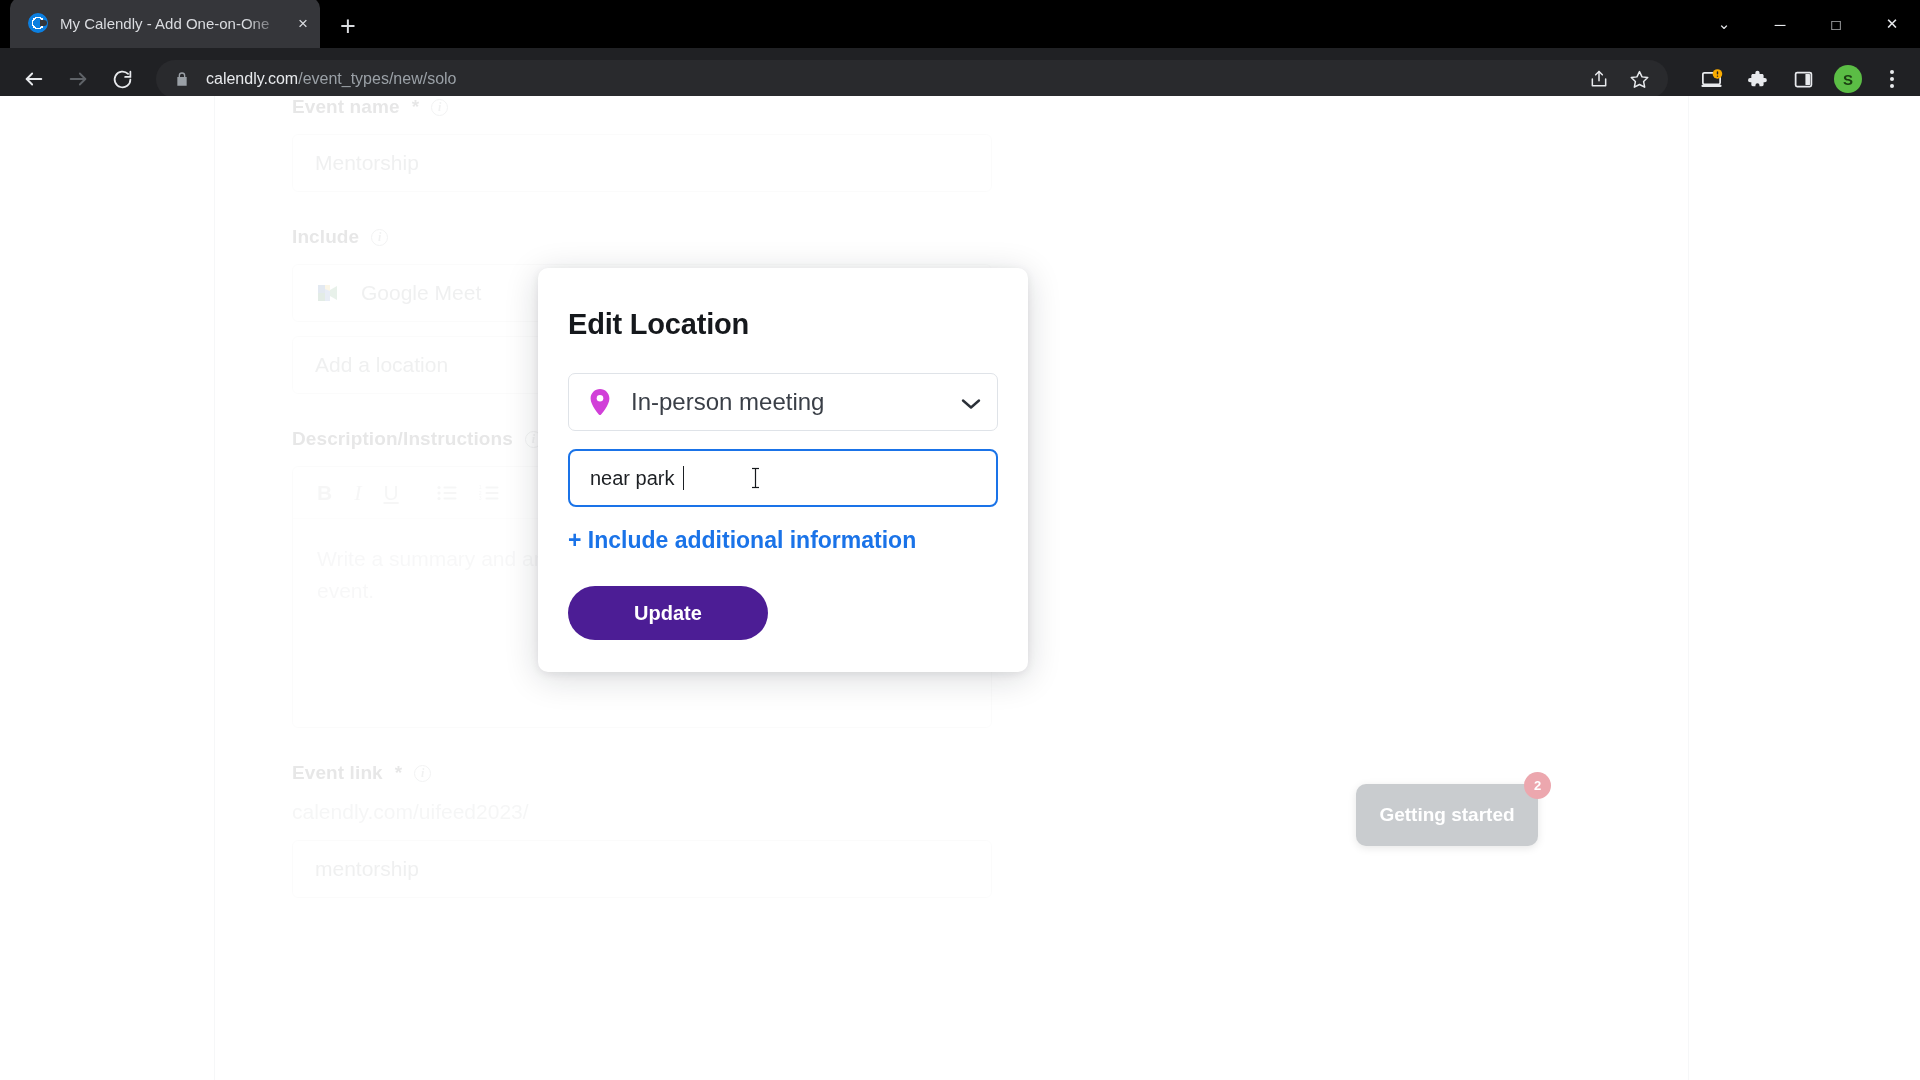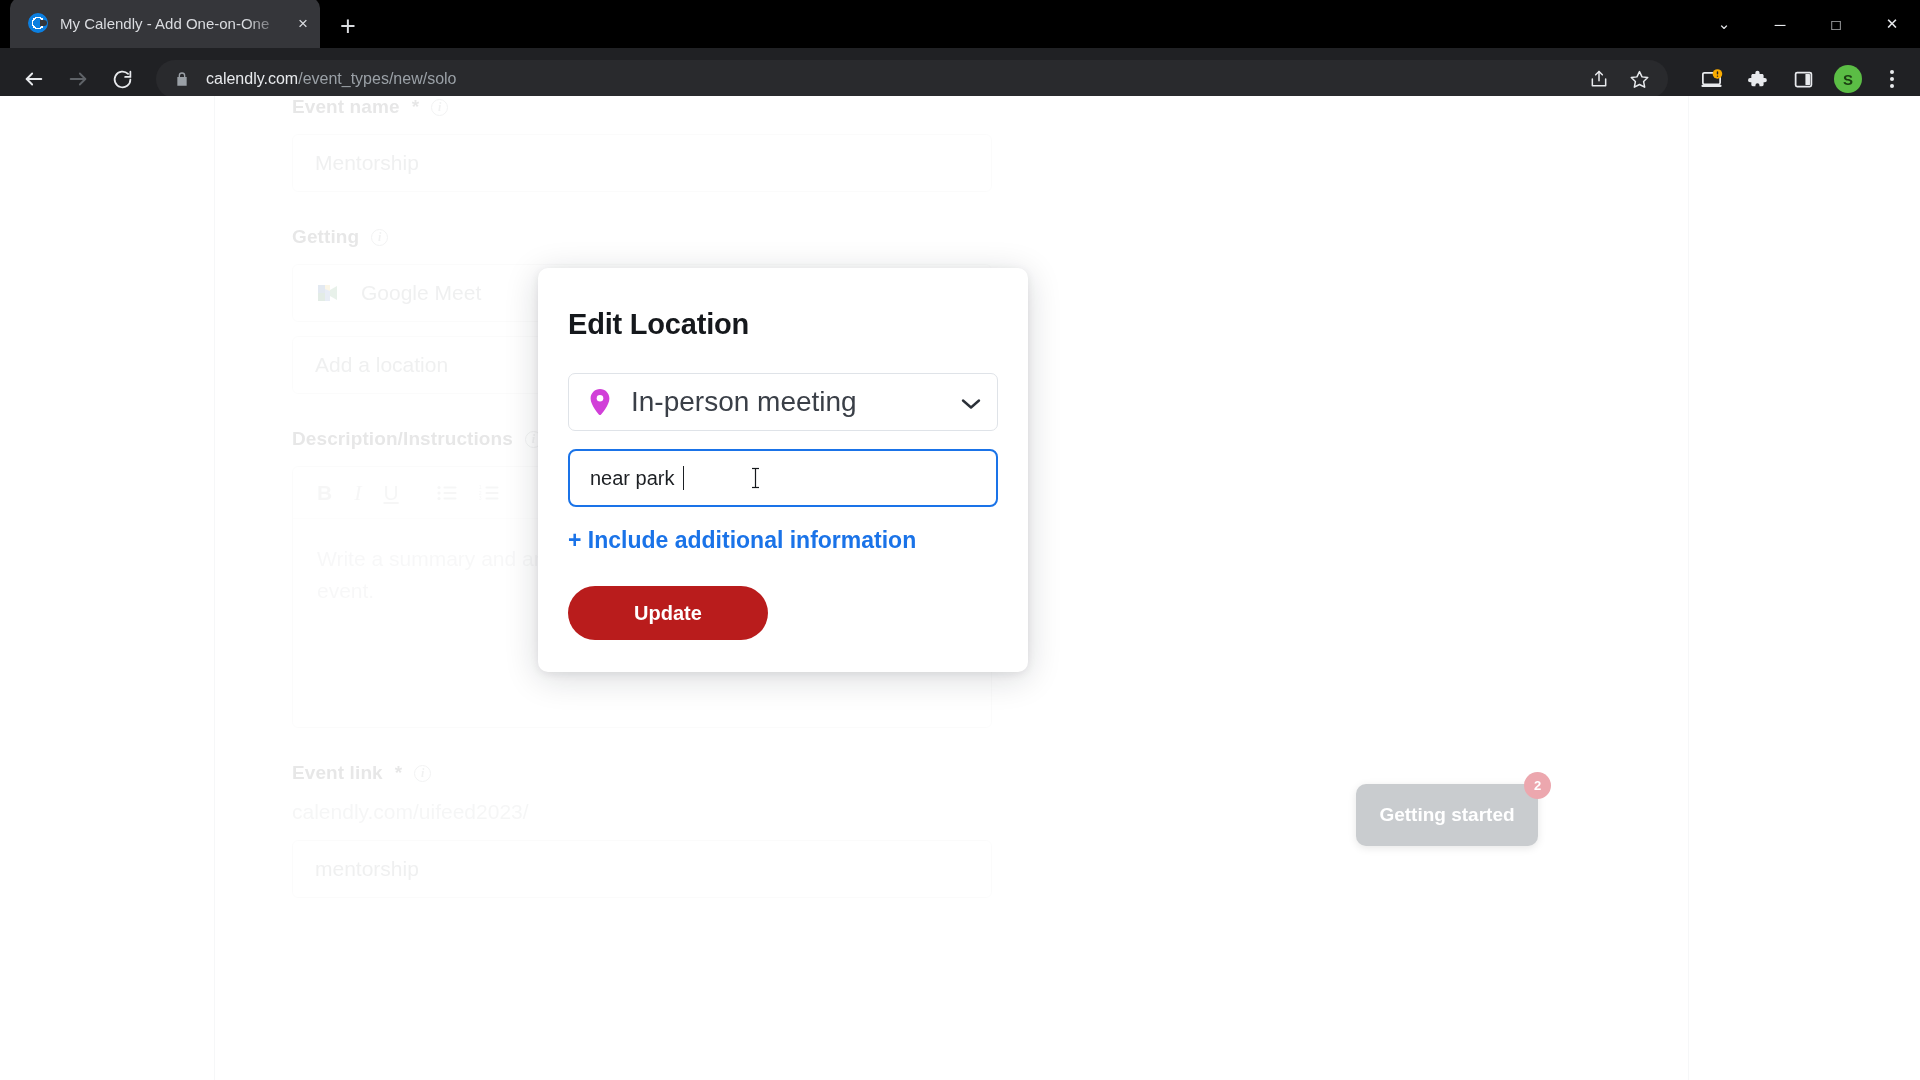--- a/index.html
+++ b/index.html
@@ -130,42 +130,42 @@
   }
   .modal-title {
     font-size: 29px; font-weight: 700; color: #15181c; letter-spacing: -.2px;
     margin-bottom: 32px;
   }
   .select {
     height: 58px; border: 1px solid #dfe3e8; border-radius: 7px;
     display: flex; align-items: center; padding: 0 16px 0 20px; gap: 20px; cursor: pointer;
   }
   .pin { width: 22px; height: 28px; flex: 0 0 auto; }
-  .select-val { flex: 1; font-size: 28px; color: #3a3f47; }
+  .select-val { flex: 1; font-size: 24px; color: #3a3f47; }
   .chev { width: 20px; height: 12px; flex: 0 0 auto; }
   .input-wrap {
     margin-top: 18px; height: 58px; border: 2px solid #1a73e8; border-radius: 8px;
     display: flex; align-items: center; padding: 0 20px; position: relative; background:#fff;gap:7px;
   }
   .input-val { font-size: 20px; color: #1d2024; }
   .caret { width: 1.5px; height: 24px; background: #1d2024; margin-left: 1px; }
   .ibeam {
     position: absolute; left: 181px; top: 50%; transform: translateY(-50%);
     width: 9px; height: 22px; color:#15181c;
   }
   .addlink {
     margin-top: 20px; font-size: 23px; color: #1a73e8; font-weight: 600; cursor: pointer;
   }
   .actions { margin-top: 32px; display: flex; gap: 30px; }
   .btn {
     height: 54px; border-radius: 27px; font-size: 20px; cursor: pointer;
     display: flex; align-items: center; justify-content: center;
   }
   .btn-cancel { width: 200px; border: 1px solid #3a3f47; background: #fff; color: #3a3f47; }
-  .btn-update { width: 200px; background: #b91c1c; color: #fff; font-weight: 700; border: none; }
+  .btn-update { width: 200px; background: #4c1d95; color: #fff; font-weight: 700; border: none; }
 
   
   .gs-wrap { position: absolute; left: 1356px; top: 688px; }
   .gs {
     width: 182px; height: 62px; background: #c9cccf; border-radius: 10px;
     display: flex; align-items: center; justify-content: center;
     color: #fff; font-size: 19px; font-weight: 700; cursor: pointer;
     box-shadow: 0 2px 8px rgba(0,0,0,.10);
   }
   .gs-badge {
@@ -280,21 +280,21 @@
           <span class="req">*</span>
           <span class="info-i">i</span>
         </div>
         <div class="txtbox">
           <span>Mentorship</span>
         </div>
       </div>
 
       <div style="margin-top:34px">
         <div class="field-label">
-          <span>Getting</span>
+          <span>Include</span>
           <span class="info-i">i</span>
         </div>
         <div class="txtbox">
           <span class="gmeet-ic">
             <svg width="30" height="26" viewBox="0 0 30 26">
                 <path d="M3 5h12v16H3z" fill="#4285f4"></path>
                 <path d="M3 5h7v8H3z" fill="#1967d2"></path>
                 <path d="M15 10l7-4v14l-7-4z" fill="#34a853"></path>
                 <path d="M10 5h5v6l-5-2z" fill="#fbbc05"></path>
                 <path d="M3 13h7v8H3z" fill="#188038"></path>

